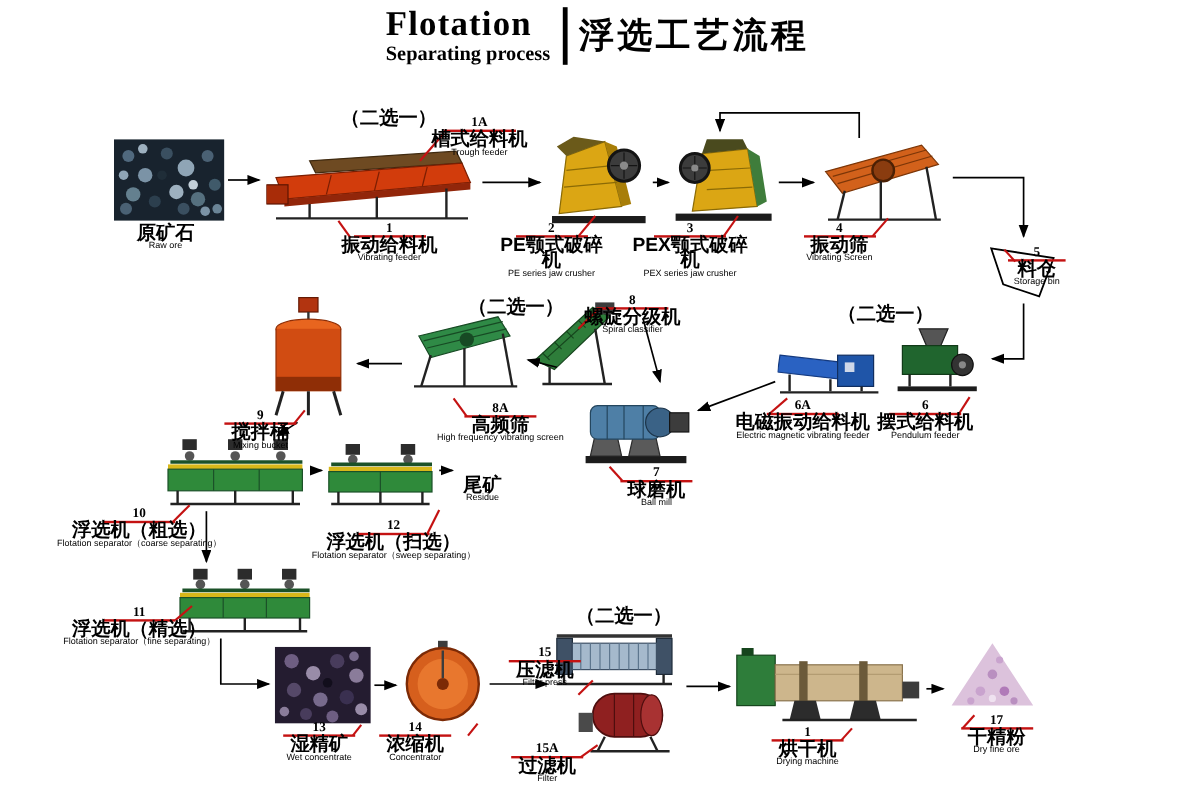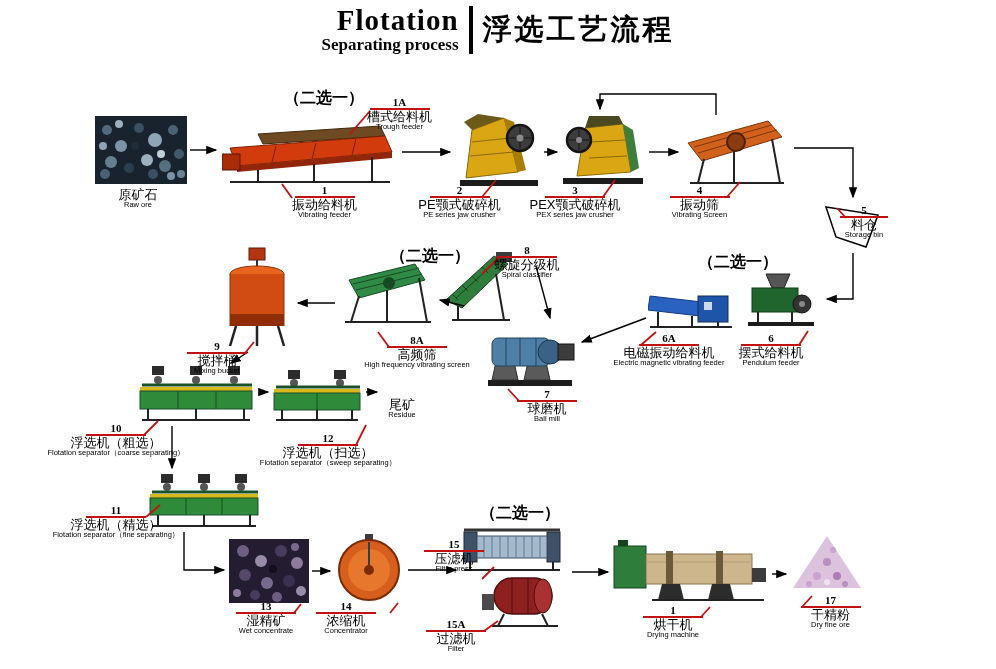--- a/index.html
+++ b/index.html
@@ -1,29 +1,29 @@
 <!DOCTYPE html>
 <html><head>
 <meta charset="utf-8">
 <style>
   *{margin:0;padding:0;box-sizing:border-box}
   html,body{background:#fff}
   body{width:996px;height:669px;position:relative;overflow:hidden;font-family:"Liberation Sans",sans-serif;color:#000}
   .hdr{position:absolute;top:6px;left:0;right:0;display:flex;justify-content:center;align-items:center;gap:10px}
-  .hdr .en-block{text-align:right;font-family:"Liberation Serif",serif;font-weight:700}
+  .hdr .en-block{font-family:"Liberation Serif",serif;font-weight:700}
   .hdr .t1{font-size:29px;line-height:29px;letter-spacing:1px}
   .hdr .t2{font-size:17px;line-height:19px}
   .hdr .bar{width:4px;height:48px;background:#000}
   .hdr .t3{font-size:29px;font-weight:700;font-family:"Liberation Serif",serif;letter-spacing:3px}
   .machine{position:absolute}
   .lines{position:absolute;left:0;top:0;pointer-events:none}
   .callout{position:absolute;text-align:center}
   .callout .num{font-size:11px;line-height:12px;font-weight:700;font-family:"Liberation Serif",serif}
   .callout .redline{height:0;border-top:2px solid #c41212;width:60px;max-width:85%;margin:0 auto}
-  .callout .zh{font-size:13px;line-height:13px;font-weight:400}
+  .callout .zh{font-size:16px;line-height:13px;font-weight:700}
   .callout .en{font-size:7.5px;line-height:8.5px}
   .choose{position:absolute;font-size:16px;font-weight:700;white-space:nowrap}
 </style>
 </head>
 <body>
 
 <div class="hdr">
   <div class="en-block">
     <div class="t1">Flotation</div>
     <div class="t2">Separating process</div>

